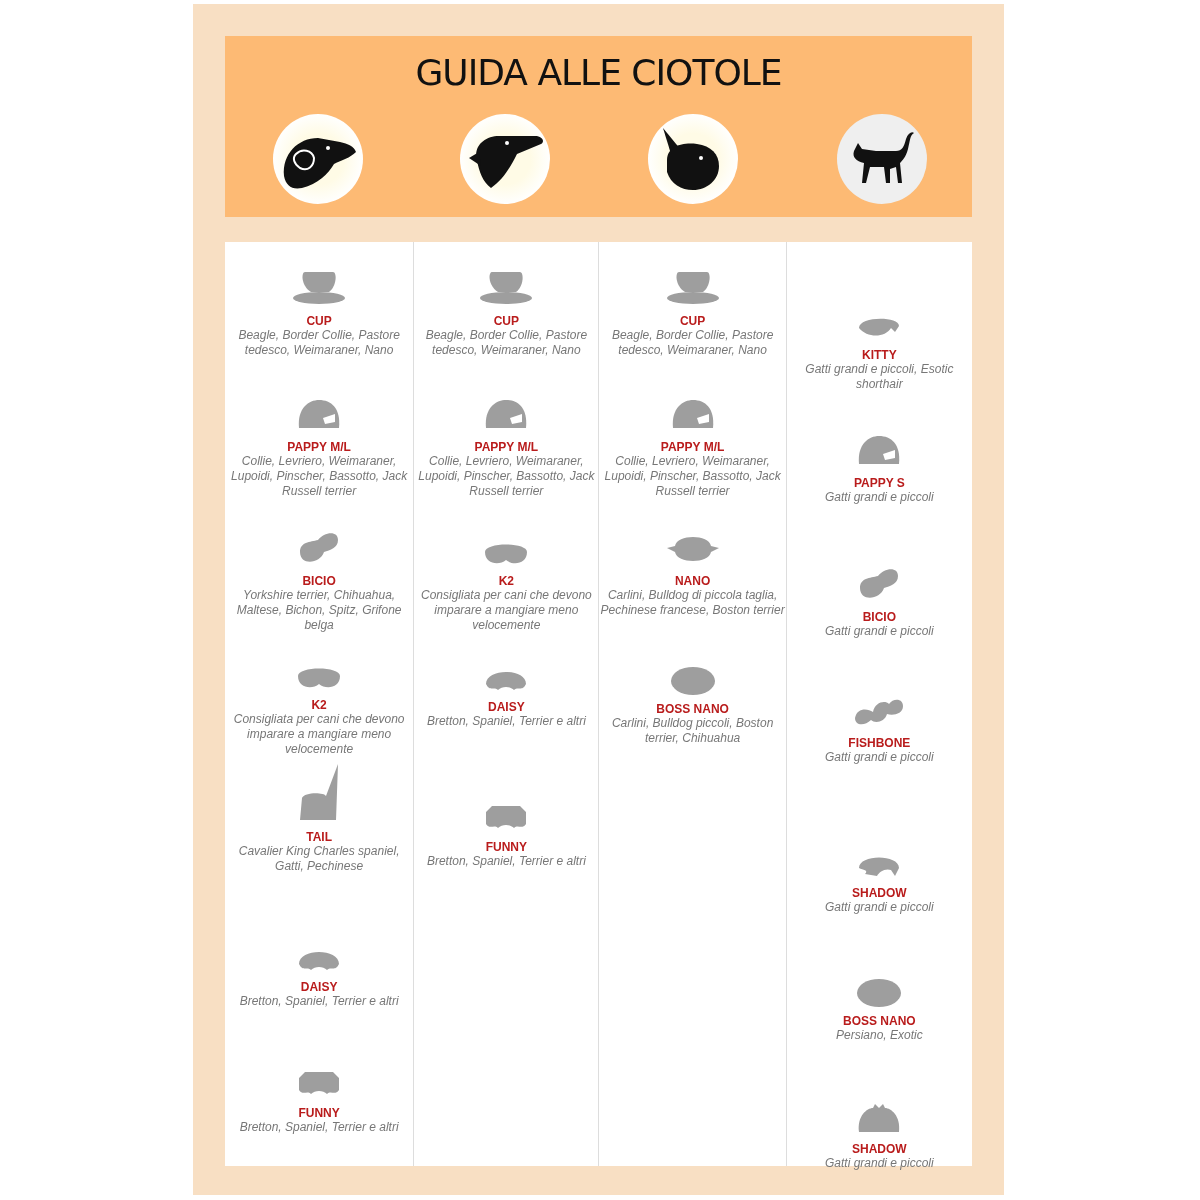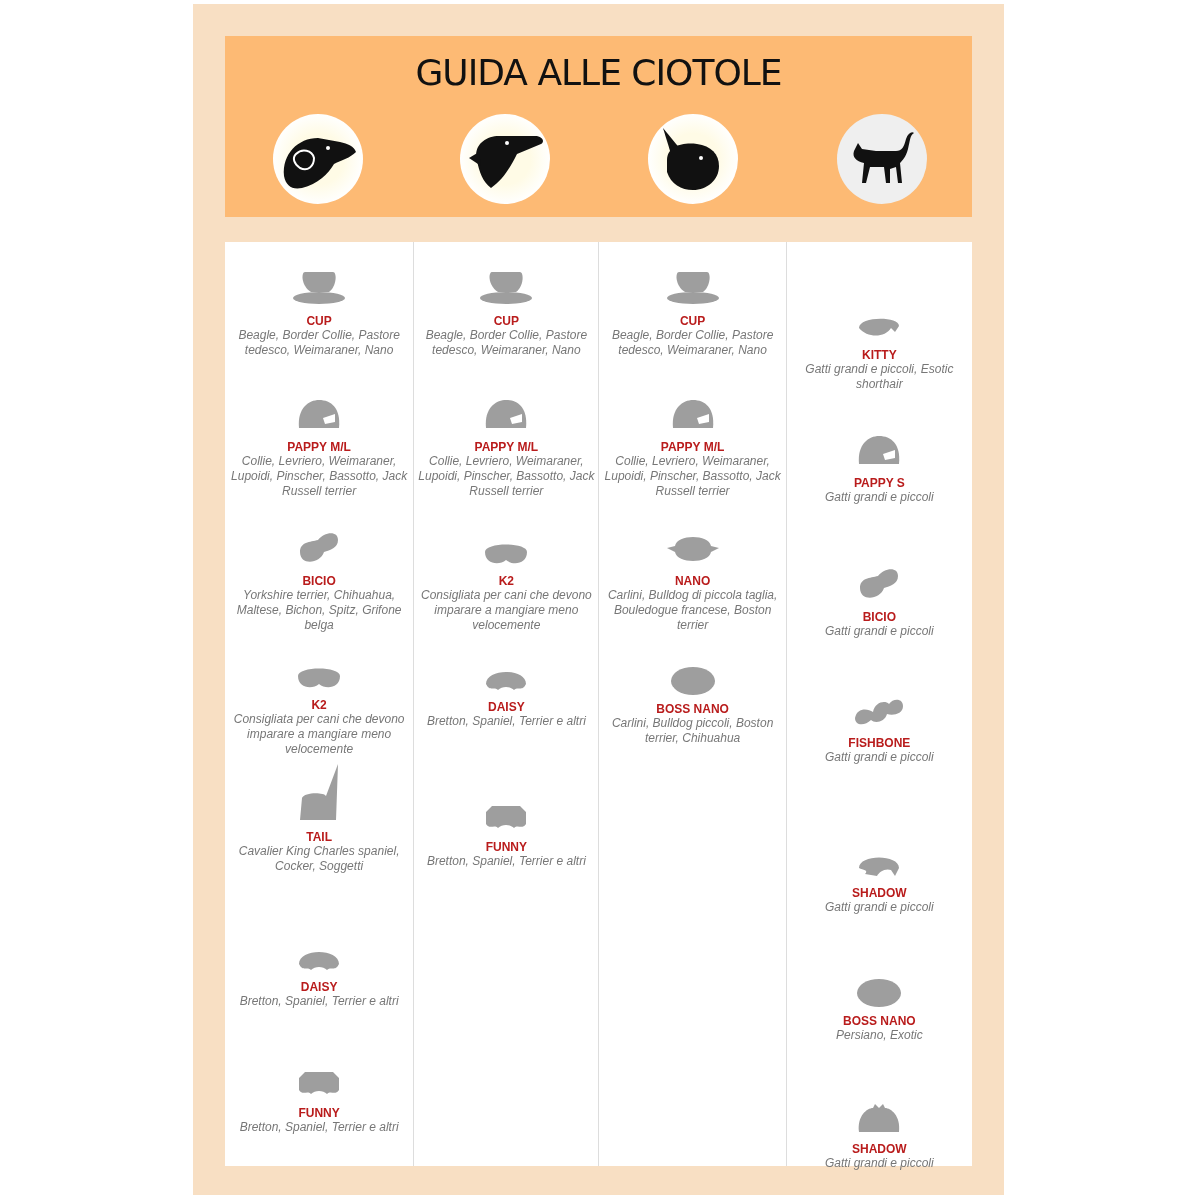--- a/index.html
+++ b/index.html
@@ -93,21 +93,21 @@
             <path d="M4 14 C4 4 46 4 46 14 C46 26 32 28 25 22 C18 28 4 26 4 14Z" fill="#9e9e9e"></path>
           </svg>
         <div class="name">K2</div>
         <div class="desc">Consigliata per cani che devono imparare a mangiare meno velocemente</div>
       </div>
       <div class="item" style="top:520px">
         <svg class="shape" width="50" height="62" viewBox="0 0 50 62">
             <path d="M6 58 L8 36 C10 30 30 30 32 34 L44 2 L42 58 Z" fill="#9e9e9e"></path>
           </svg>
         <div class="name">TAIL</div>
-        <div class="desc">Cavalier King Charles spaniel, Cocker, Soggetti</div>
+        <div class="desc">Cavalier King Charles spaniel, Gatti, Pechinese</div>
       </div>
       <div class="item" style="top:700px">
         <svg class="shape" width="48" height="32" viewBox="0 0 48 32">
             <path d="M4 22 C4 6 44 6 44 22 C40 30 36 24 32 28 C28 24 20 24 16 28 C12 24 8 30 4 22Z" fill="#9e9e9e"></path>
           </svg>
         <div class="name">DAISY</div>
         <div class="desc">Bretton, Spaniel, Terrier e altri</div>
       </div>
       <div class="item" style="top:826px">
         <svg class="shape" width="48" height="32" viewBox="0 0 48 32">
@@ -173,21 +173,21 @@
             <path d="M28 20 L40 16 L40 24 L30 26Z" fill="#fff"></path>
           </svg>
         <div class="name">PAPPY M/L</div>
         <div class="desc">Collie, Levriero, Weimaraner, Lupoidi, Pinscher, Bassotto, Jack Russell terrier</div>
       </div>
       <div class="item" style="top:290px">
         <svg class="shape" width="56" height="36" viewBox="0 0 56 36">
             <path d="M10 14 C12 2 44 2 46 14 L54 16 L46 20 C44 32 12 32 10 20 L2 16Z" fill="#9e9e9e"></path>
           </svg>
         <div class="name">NANO</div>
-        <div class="desc">Carlini, Bulldog di piccola taglia, Bouledogue francese, Boston terrier</div>
+        <div class="desc">Carlini, Bulldog di piccola taglia, Pechinese francese, Boston terrier</div>
       </div>
       <div class="item" style="top:422px">
         <svg class="shape" width="48" height="32" viewBox="0 0 48 32">
             <ellipse cx="24" cy="17" rx="22" ry="14" fill="#9e9e9e"></ellipse>
           </svg>
         <div class="name">BOSS NANO</div>
         <div class="desc">Carlini, Bulldog piccoli, Boston terrier, Chihuahua</div>
       </div>
     </div>
 

